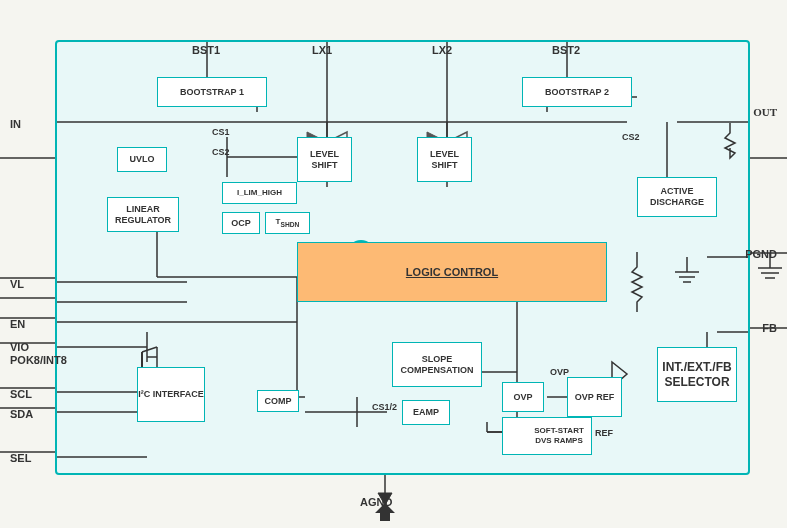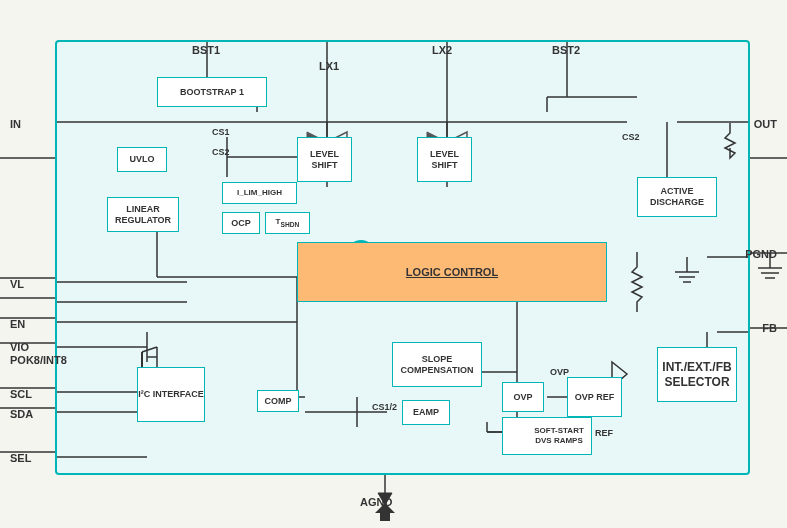--- a/index.html
+++ b/index.html
@@ -221,28 +221,31 @@
       <line x1="92" y1="345" x2="108" y2="345" stroke="#333" stroke-width="1.5"></line>
       <line x1="94" y1="349" x2="106" y2="349" stroke="#333" stroke-width="1.5"></line>
       <line x1="96" y1="353" x2="104" y2="353" stroke="#333" stroke-width="1.5"></line>
 
       <polygon points="555,320 555,345 570,332" fill="none" stroke="#333" stroke-width="1.5"></polygon>
 
       <polygon points="320,450 340,450 330,465" fill="#333" stroke="#333" stroke-width="1"></polygon>
     </svg>
 
     <div class="pin-top" style="left:135px; top:2px;">BST1</div>
-    <div class="pin-top" style="left:262px; top:2px;margin-top:16px;">LX1</div>
+    <div class="pin-top" style="left:255px; top:2px;">LX1</div>
     <div class="pin-top" style="left:375px; top:2px;">LX2</div>
     <div class="pin-top" style="left:495px; top:2px;">BST2</div>
 
     <div class="func-block teal-border" style="left:100px; top:35px; width:110px; height:30px;">
       <span>BOOTSTRAP 1</span>
     </div>
 
+    <div class="func-block teal-border" style="left:465px; top:35px; width:110px; height:30px;">
+      <span>BOOTSTRAP 2</span>
+    </div>
 
     <div style="position:absolute; left:155px; top:85px; font-size:9px; font-weight:bold; color:#333;">CS1</div>
 
     <div style="position:absolute; left:155px; top:105px; font-size:9px; font-weight:bold; color:#333;">CS2</div>
 
     <div style="position:absolute; left:565px; top:90px; font-size:9px; font-weight:bold; color:#333;">CS2</div>
 
     <div class="func-block teal-border" style="left:165px; top:140px; width:75px; height:22px; font-size:8px;">
       <span>I_LIM_HIGH</span>
     </div>
@@ -338,21 +341,21 @@
 
   <div class="pin-left" style="top:118px;">IN</div>
   <div class="pin-left" style="top:278px;">VL</div>
   <div class="pin-left" style="top:298px;margin-top:43px;">VIO</div>
   <div class="pin-left" style="top:318px;">EN</div>
   <div class="pin-left" style="top:354px;">POK8/INT8</div>
   <div class="pin-left" style="top:388px;">SCL</div>
   <div class="pin-left" style="top:408px;">SDA</div>
   <div class="pin-left" style="top:452px;">SEL</div>
 
-  <div class="pin-right" style="top:118px;">OUT</div>
+  <div class="pin-right" style="top:106px;font-family:Liberation Serif, serif;">OUT</div>
   <div class="pin-right" style="top:248px;">PGND</div>
   <div class="pin-right" style="top:322px;">FB</div>
 
   <div style="position:absolute; bottom:20px; left:360px; font-size:11px; font-weight:bold; color:#333;">AGND</div>
 
   <svg style="position:absolute; bottom:5px; left:375px; width:20px; height:20px;" xmlns="http://www.w3.org/2000/svg">
     <polygon points="10,0 0,10 5,10 5,18 15,18 15,10 20,10" fill="#333"></polygon>
   </svg>
 
   <svg style="position:absolute; top:0; left:0; width:787px; height:528px; pointer-events:none;" xmlns="http://www.w3.org/2000/svg">

